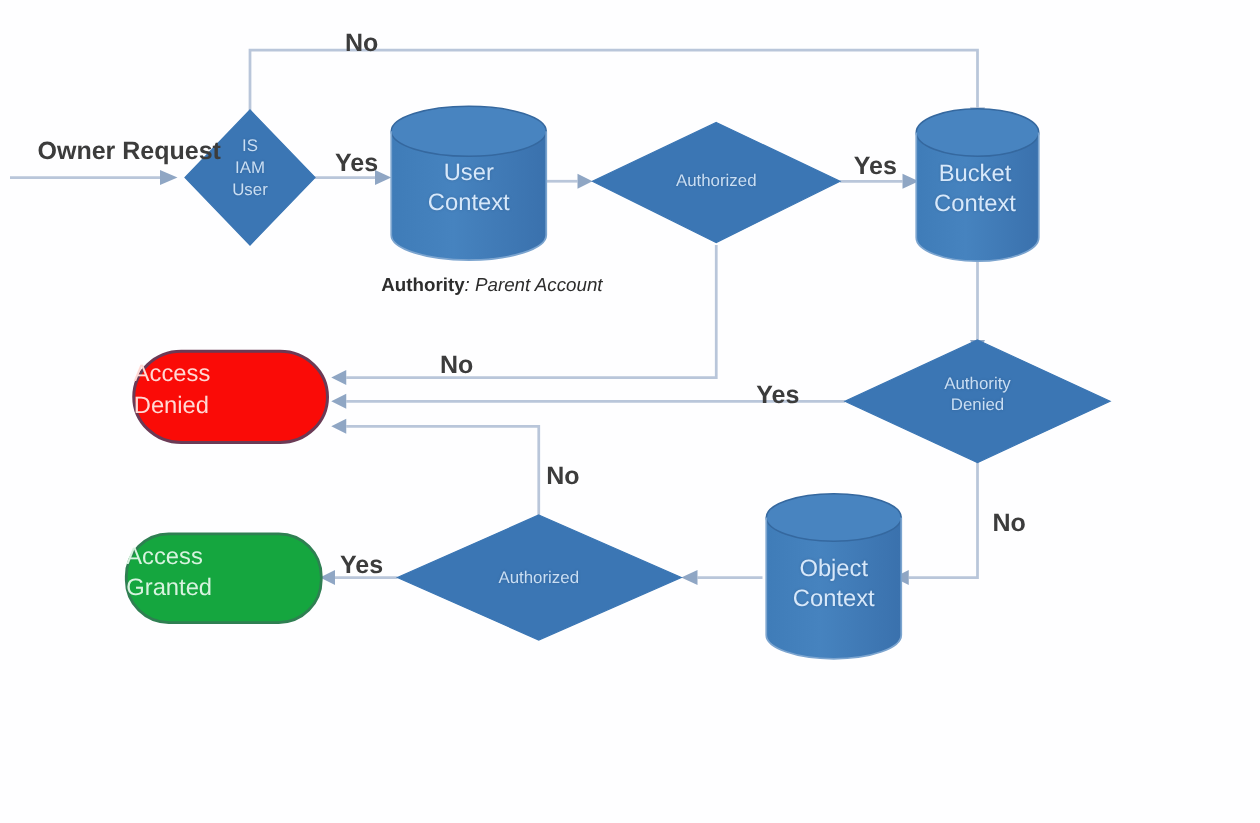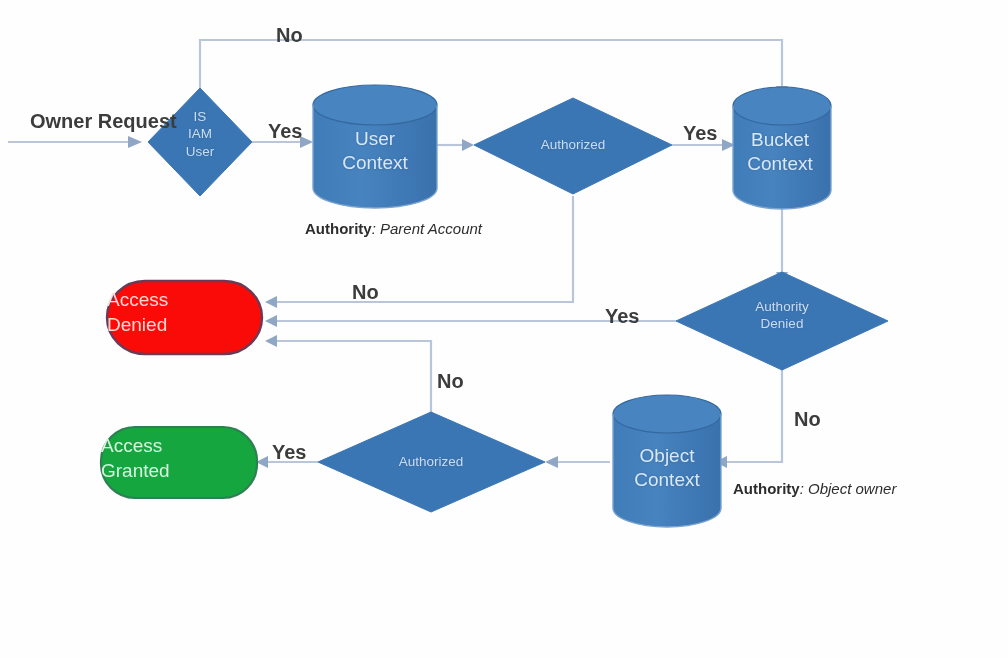--- a/index.html
+++ b/index.html
@@ -267,17 +267,14 @@
 
   <div class="edge-label" style="left:437px; top:370px;">No</div>
 
   <div class="edge-label" style="left:272px; top:441px;">Yes</div>
 
   <div class="annot" style="left:305px; top:219px;">
     <b>Authority</b><span class="annot-rest">: Parent Account</span>
   </div>
 
 
-  <div class="annot" style="left:733px; top:479px;">
-    <b>Authority</b><span class="annot-rest">: Object owner</span>
-  </div>
 
 </div>
 
 </body></html>

